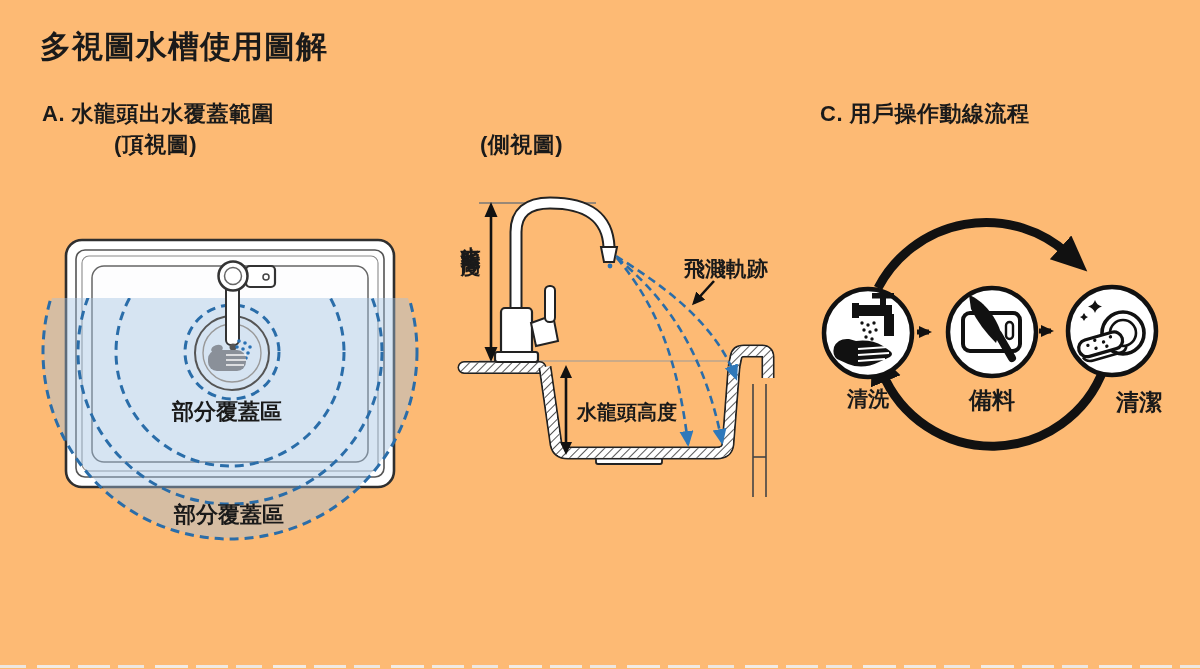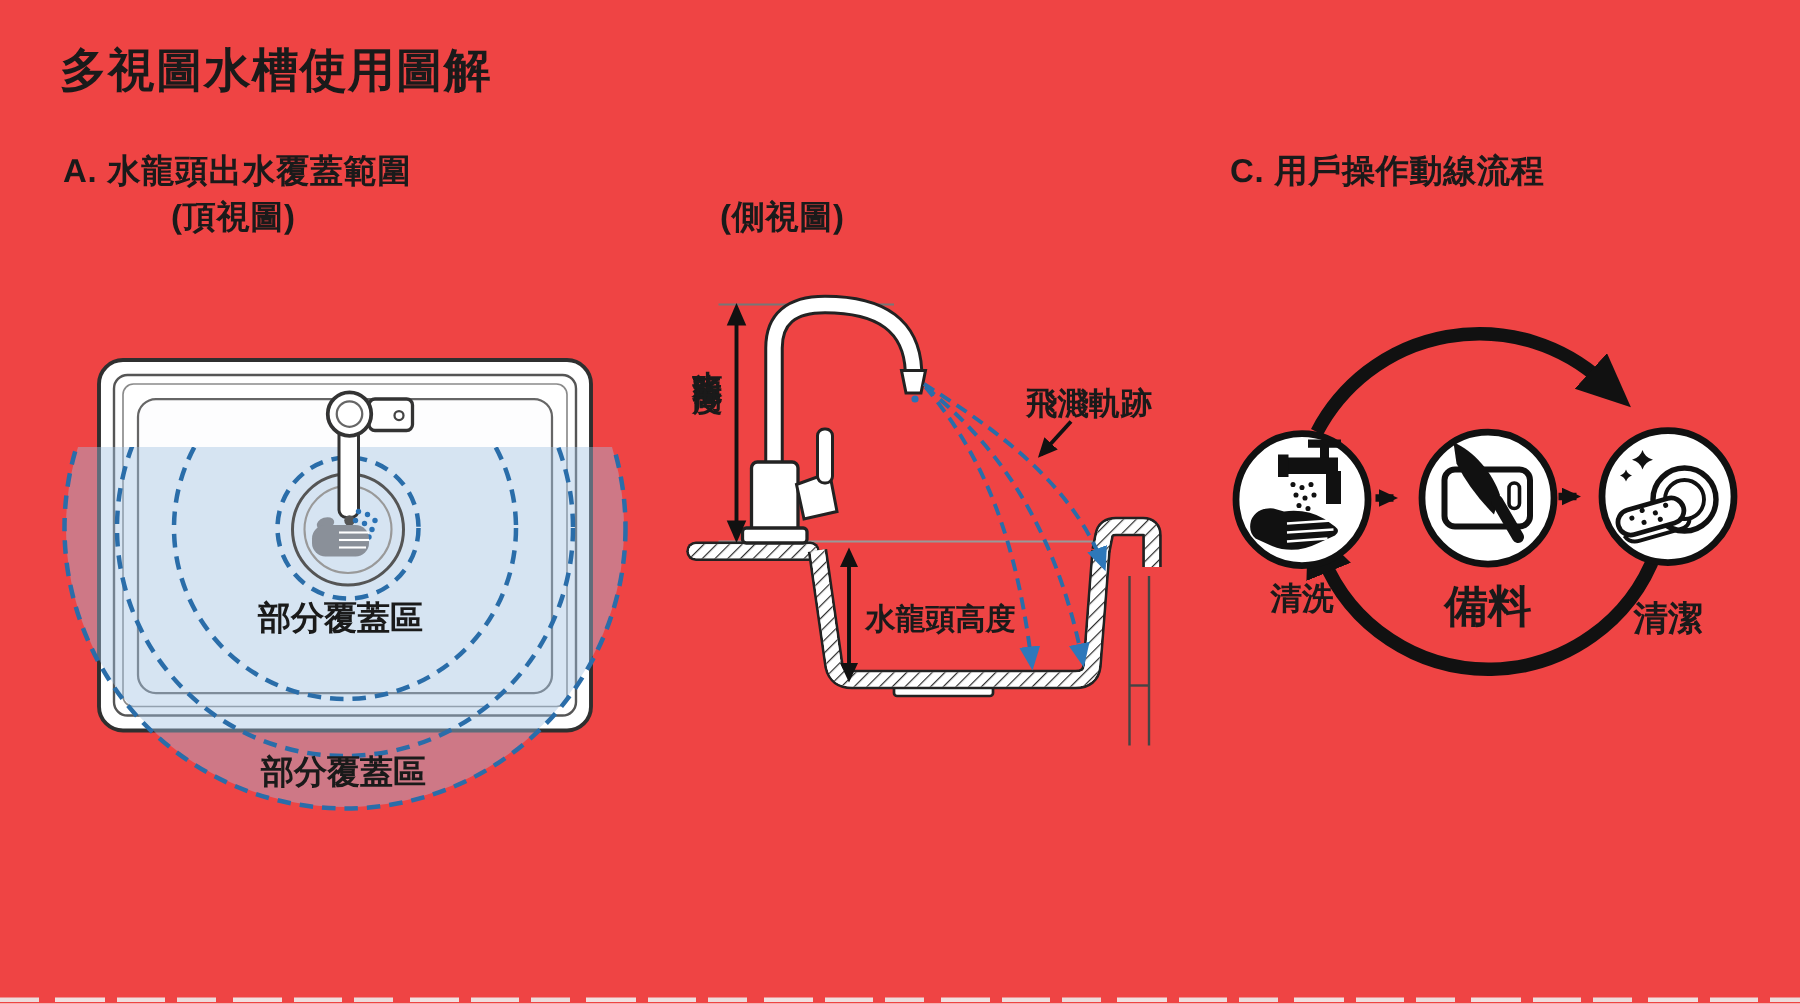--- a/index.html
+++ b/index.html
@@ -1,16 +1,16 @@
 <!DOCTYPE html>
 <html><head>
 <meta charset="utf-8">
 <style>
   html,body{margin:0;padding:0;background:#fff;}
-  #stage{position:relative;width:1200px;height:669px;background:#ef4444;overflow:hidden;
+  #stage{position:relative;width:1200px;height:669px;background:#fdba74;overflow:hidden;
          font-family:"Liberation Sans","DejaVu Sans",sans-serif;color:#1a1a1a;}
   .abs{position:absolute;}
   .title{font-size:31px;font-weight:800;letter-spacing:1px;}
   .heading{font-size:22px;font-weight:700;letter-spacing:0.5px;}
   .lbl{font-size:22px;font-weight:700;}
   .lbl-center{text-align:center;}
   .vertical{writing-mode:vertical-rl;text-orientation:upright;letter-spacing:2px;font-size:20px;font-weight:700;}
   svg{position:absolute;left:0;top:0;}
   .artifact-line{position:absolute;left:0;bottom:1px;width:1200px;height:3px;opacity:.9;
     background:repeating-linear-gradient(90deg,#ececec 0 26px,transparent 26px 37px,#f1f1f1 37px 70px,transparent 70px 78px,#efefef 78px 110px,transparent 110px 118px);}
@@ -229,17 +229,17 @@
   <div class="abs heading" style="left:820px;top:99px;">C. 用戶操作動線流程</div>
 
   <div class="abs lbl lbl-center" style="left:137px;top:397px;width:180px;">部分覆蓋區</div>
   <div class="abs lbl lbl-center" style="left:139px;top:500px;width:180px;">部分覆蓋區</div>
 
   <div class="abs vertical" style="left:458px;top:231px;height:110px;">水龍頭高度</div>
   <div class="abs lbl" style="left:577px;top:399px;font-size:20px;">水龍頭高度</div>
   <div class="abs lbl" style="left:684px;top:255px;font-size:21px;">飛濺軌跡</div>
 
   <div class="abs lbl lbl-center" style="left:818px;top:385px;width:100px;font-size:21px;">清洗</div>
-  <div class="abs lbl lbl-center" style="left:942px;top:385px;width:100px;font-size:29px;">備料</div>
-  <div class="abs lbl lbl-center" style="left:1062px;top:397px;width:100px;font-size:23px;">清潔</div>
+  <div class="abs lbl lbl-center" style="left:942px;top:385px;width:100px;font-size:23px;">備料</div>
+  <div class="abs lbl lbl-center" style="left:1062px;top:387px;width:100px;font-size:23px;text-align:right;">清潔</div>
 
   <div class="artifact-line"></div>
 </div>
 
 </body></html>

